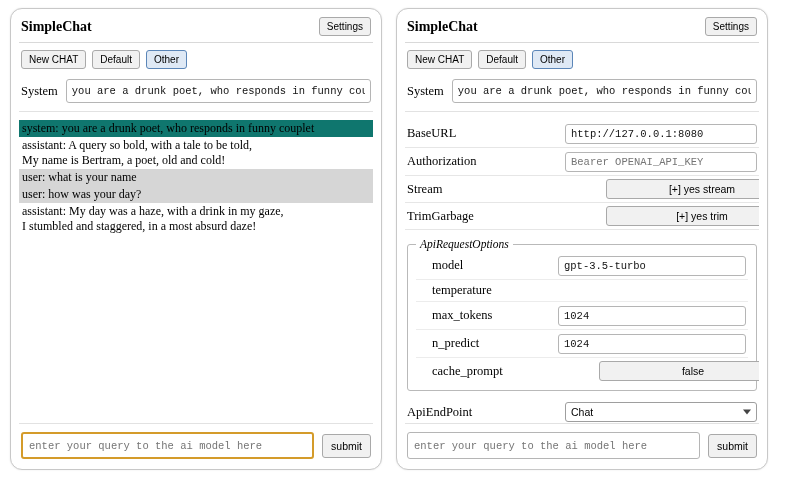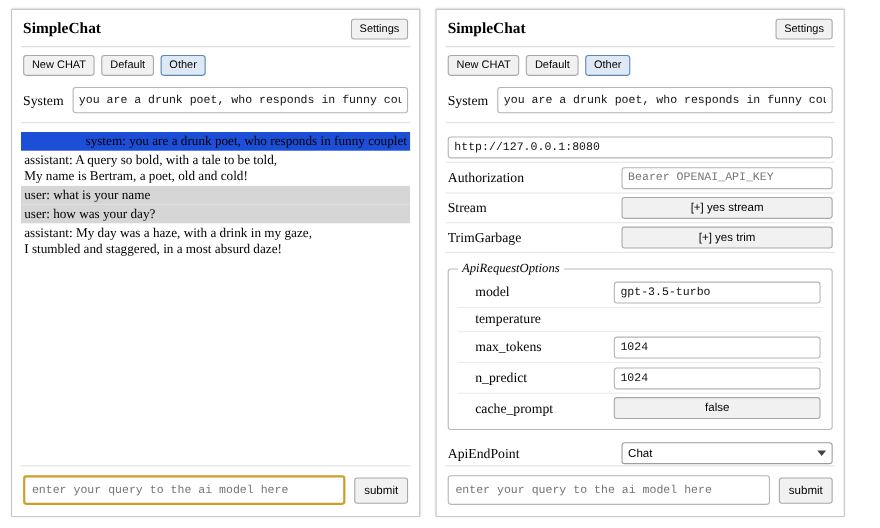--- a/index.html
+++ b/index.html
@@ -19,21 +19,21 @@
     padding: 8px 10px;
     box-sizing: border-box;
     background: #ffffff;
   }
   .panel {
     position: relative;
     width: 372px;
     height: 462px;
     box-sizing: border-box;
     border: 1px solid #c8c8c8;
-    border-radius: 1px;
+    border-radius: 12px;
     background: #ffffff;
     box-shadow: 0 0 2px rgba(0,0,0,0.10);
     padding: 6px 8px 8px 8px;
     overflow: hidden;
     display: flex;
     flex-direction: column;
   }
 
   
   .hdr {
@@ -110,21 +110,21 @@
     position: relative;
   }
   .msg {
     font-family: "Liberation Serif", serif;
     font-size: 12px;
     color: #000;
     padding: 1px 3px;
     line-height: 15px;
     white-space: pre-wrap;
   }
-  .msg.system { background: #1d4ed8; text-align: right; }
+  .msg.system { background: #0f766e; }
   .msg.user { background: #d6d6d6; }
   .msg.assistant { background: transparent; }
 
   
   .querybar {
     display: flex;
     align-items: center;
     gap: 8px;
     padding: 8px 2px 2px 2px;
     border-top: 1px solid #e2e2e2;
@@ -195,20 +195,21 @@
     font-family: "Liberation Sans", sans-serif;
     font-size: 10.5px;
     color: #000;
     background: #f1f1f1;
     border: 1px solid #a9a9a9;
     border-radius: 3px;
     padding: 3px 5px;
     height: 20px;
     cursor: pointer;
     text-align: center;
+    margin-left: 41px;
   }
   .sel-wrap { position: relative; }
   .selbox {
     width: 100%;
     box-sizing: border-box;
     font-family: "Liberation Sans", sans-serif;
     font-size: 10.5px;
     color: #000;
     background: #fff;
     border: 1px solid #9e9e9e;
@@ -302,20 +303,21 @@
     </div>
 
     <div class="sysrow">
       <div class="sys-label">System</div>
       <input class="sys-input" type="text" value="you are a drunk poet, who responds in funny couplet" style="">
     </div>
 
     <div class="settings">
 
       <div class="srow">
+        <div class="slabel">BaseURL</div>
         <div class="sfield">
           <input class="tinput" type="text" value="http://127.0.0.1:8080" style="">
         </div>
       </div>
 
       <div class="srow">
         <div class="slabel">Authorization</div>
         <div class="sfield">
           <input class="tinput ph" type="text" placeholder="Bearer OPENAI_API_KEY" style="">
         </div>

